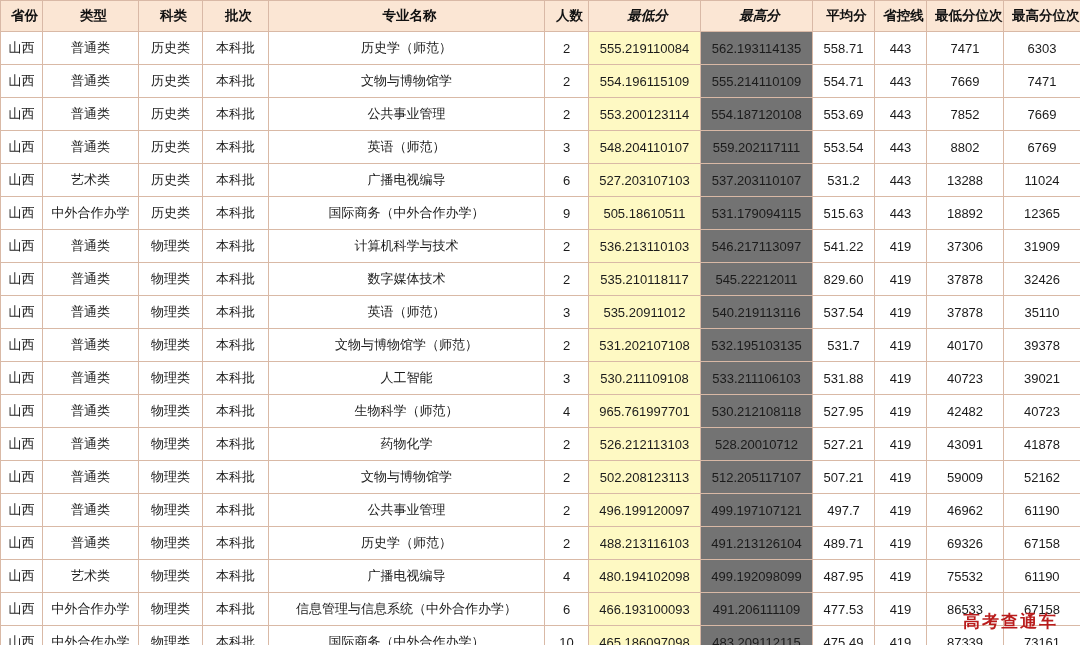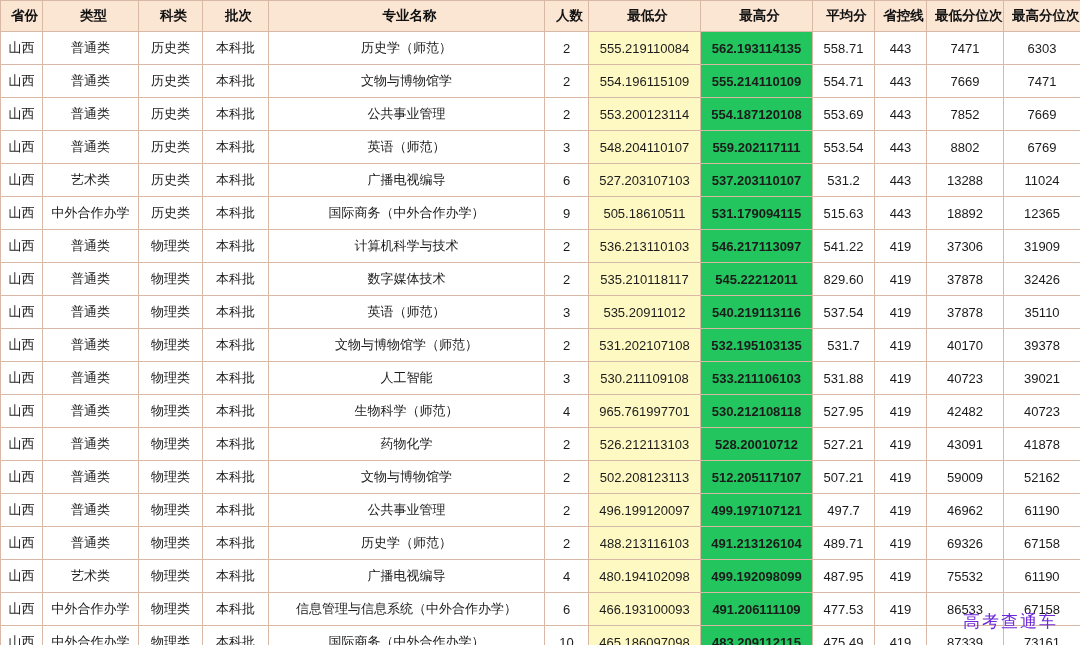--- a/index.html
+++ b/index.html
@@ -49,34 +49,35 @@
     font-weight: bold;
     font-size: 13.5px;
     color: #111;
     padding-left: 8px;
   }
   table.score-table tbody td {
     height: 32px;
   }
   
   td.tint-min, th.tint-min { background: #fef9c3; }
-  td.tint-max, th.tint-max { background: #22c55e; font-weight: bold; }
-  th.tint-min, th.tint-max { background: #fbe0cc; }
+  td.tint-max, th.tint-max { background: #737373; }
+  th.tint-min, th.tint-max { background: #fbe0cc; font-style: italic; }
   td.col-major { font-size: 13px; }
   td.col-type { font-size: 12.5px; }
 
   .watermark {
     position: absolute;
     right: 22px;
     bottom: 12px;
     font-size: 17px;
-    color: #6d28d9;
+    color: #b91c1c;
     letter-spacing: 2px;
     font-family: "Liberation Sans", sans-serif;
     pointer-events: none;
+    font-weight: bold;
   }
 </style>
 </head>
 <body>
 
 <table class="score-table">
   <colgroup>
     <col class="c-province">
       <col class="c-type">
       <col class="c-subject">

